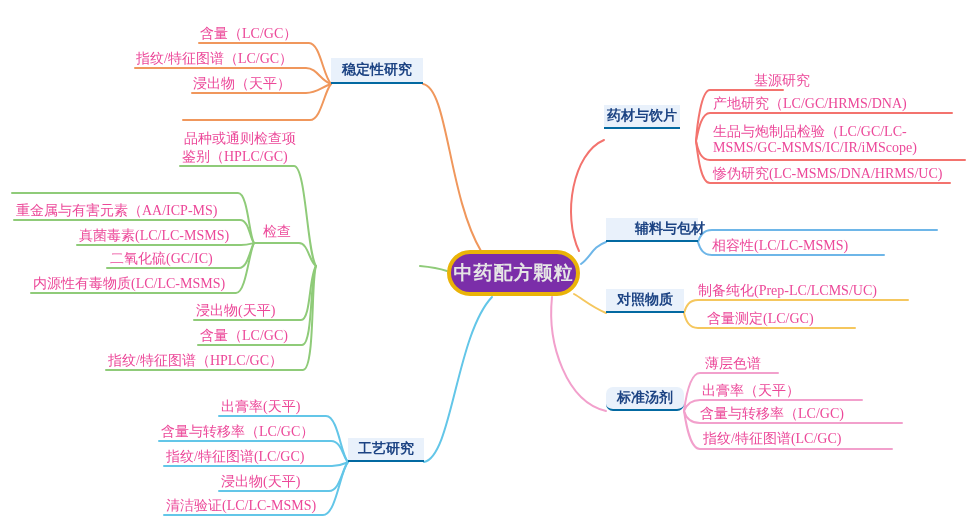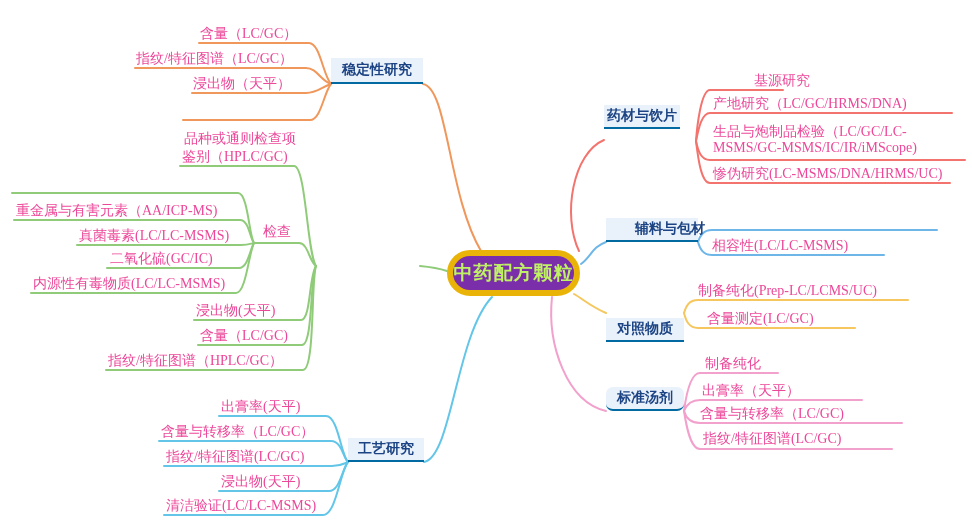--- a/index.html
+++ b/index.html
@@ -16,21 +16,21 @@
   .st-b{stroke:#6EB6E8}
   .st-y{stroke:#F5C75E}
   .st-p{stroke:#F2A0CC}
   .node{
     position:absolute;box-sizing:border-box;background:#E9F1FB;color:#1C4383;
     font-weight:bold;font-size:14px;display:flex;align-items:center;justify-content:center;
     border-bottom:2px solid #0369a1;height:26px;white-space:nowrap;
   }
   .center{
     position:absolute;left:447px;top:250px;width:133px;height:46px;box-sizing:border-box;
-    background:#7B2EA9;border:6px solid #eab308;border-radius:23px;color:#bef264;
+    background:#7B2EA9;border:4px solid #eab308;border-radius:23px;color:#e5e5e5;
     font-weight:bold;font-size:19px;display:flex;align-items:center;justify-content:center;
     letter-spacing:1px;white-space:nowrap;
   }
   .leaf{
     position:absolute;font-family:"Liberation Serif", serif;font-size:14px;color:#ec4899;
     line-height:16px;white-space:nowrap;
   }
   .leaf.wrap{white-space:normal;width:252px;}
 </style>
 </head>
@@ -87,21 +87,21 @@
     <path class="st-p" d="M902,423 L700,423 C690,423 686,418 684,411"></path>
     <path class="st-p" d="M892,449 L700,449 C690,449 686,424 684,411"></path>
   </svg>
 
   <div class="center">中药配方颗粒</div>
 
   <div class="node" style="left:331px;top:58px;width:92px;">稳定性研究</div>
   <div class="node" style="left:348px;top:438px;width:76px;height:24px;">工艺研究</div>
   <div class="node" style="left:604px;top:105px;width:76px;height:24px;">药材与饮片</div>
   <div class="node" style="left:606px;top:218px;width:92px;height:24px;padding-left:36px;">辅料与包材</div>
-  <div class="node" style="left:606px;top:289px;width:78px;height:24px;margin-top:29px;">对照物质</div>
+  <div class="node" style="left:606px;top:289px;width:78px;height:24px;">对照物质</div>
   <div class="node" style="left:606px;top:387px;width:78px;height:24px;border-radius:7px;">标准汤剂</div>
 
   <div class="leaf" style="left:200px;top:26px;">含量（LC/GC）</div>
   <div class="leaf" style="left:136px;top:51px;">指纹/特征图谱（LC/GC）</div>
   <div class="leaf" style="left:193px;top:76px;">浸出物（天平）</div>
   <div class="leaf" style="left:184px;top:103px;margin-top:28px;">品种或通则检查项</div>
 
   <div class="leaf" style="left:182px;top:149px;">鉴别（HPLC/GC)</div>
   <div class="leaf" style="left:263px;top:224px;">检查</div>
   <div class="leaf" style="left:16px;top:203px;">重金属与有害元素（AA/ICP-MS)</div>
@@ -121,18 +121,18 @@
   <div class="leaf" style="left:754px;top:73px;">基源研究</div>
   <div class="leaf" style="left:713px;top:96px;">产地研究（LC/GC/HRMS/DNA)</div>
   <div class="leaf wrap" style="left:713px;top:124px;">生品与炮制品检验（LC/GC/LC-MSMS/GC-MSMS/IC/IR/iMScope)</div>
   <div class="leaf" style="left:713px;top:166px;">惨伪研究(LC-MSMS/DNA/HRMS/UC)</div>
 
   <div class="leaf" style="left:712px;top:238px;">相容性(LC/LC-MSMS)</div>
 
   <div class="leaf" style="left:698px;top:283px;">制备纯化(Prep-LC/LCMS/UC)</div>
   <div class="leaf" style="left:707px;top:311px;">含量测定(LC/GC)</div>
 
-  <div class="leaf" style="left:705px;top:356px;">制备纯化</div>
+  <div class="leaf" style="left:705px;top:356px;">薄层色谱</div>
   <div class="leaf" style="left:702px;top:383px;">出膏率（天平）</div>
   <div class="leaf" style="left:700px;top:406px;">含量与转移率（LC/GC)</div>
   <div class="leaf" style="left:703px;top:431px;">指纹/特征图谱(LC/GC)</div>
 
 </div>
 
 </body></html>

